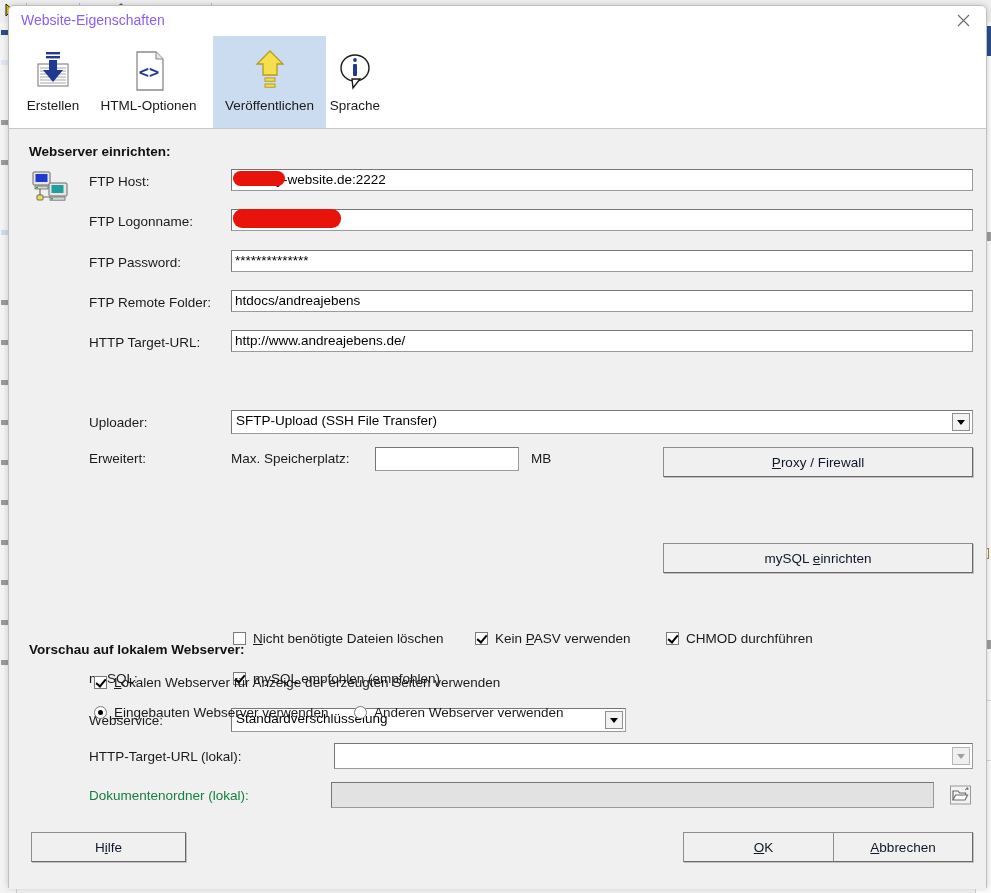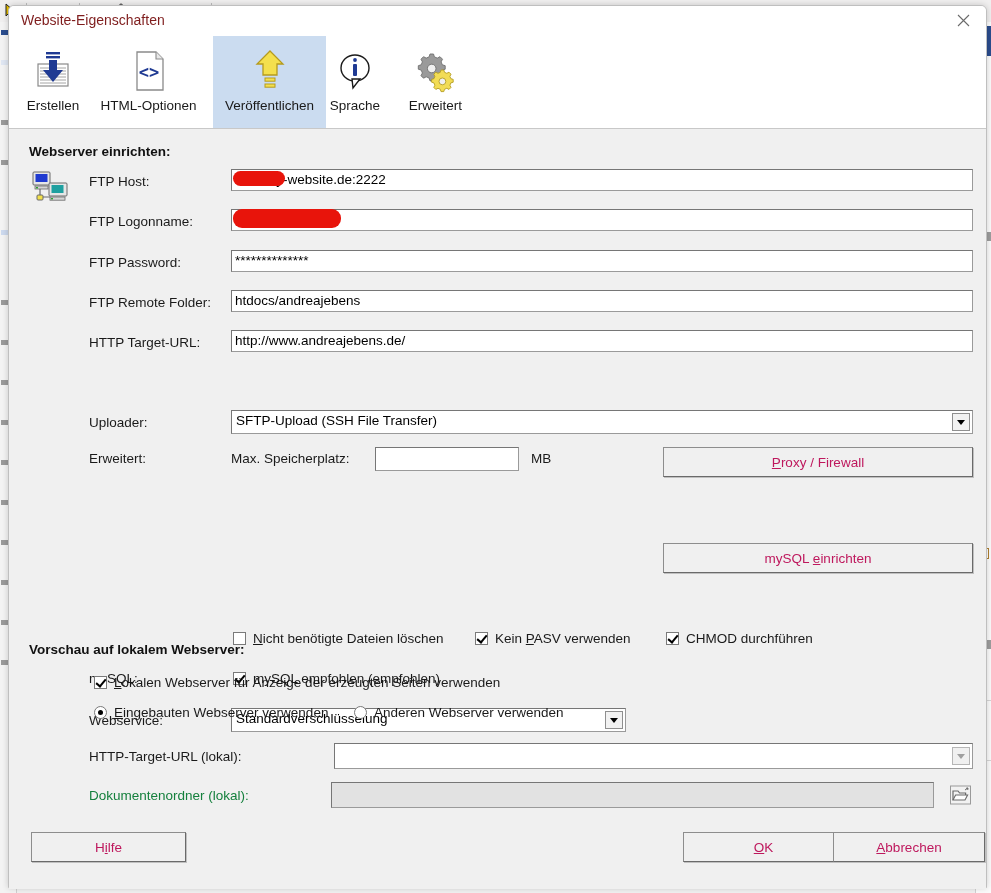--- a/index.html
+++ b/index.html
@@ -112,21 +112,21 @@
     height: 29px;
     background: #ffffff;
     border-radius: 5px 5px 0 0;
     border-bottom: 1px solid #ffffff;
   }
   .title-text {
     position: absolute;
     left: 12px;
     top: 6px;
     font-size: 14px;
-    color: #7f1d1d;
+    color: #8b5cf6;
     font-family: "Liberation Sans", sans-serif;
     white-space: nowrap;
   }
   .close-btn {
     position: absolute;
     right: 0;
     top: 0;
     width: 46px;
     height: 29px;
     display: flex;
@@ -263,21 +263,21 @@
 
   .btn {
     position: absolute;
     box-sizing: border-box;
     background: #f0f0f0;
     border: 1px solid #8d8d8d;
     border-right-color: #6a6a6a;
     border-bottom-color: #6a6a6a;
     box-shadow: 1px 1px 0 #c0c0c0;
     font-size: 13.5px;
-    color: #be185d;
+    color: #0f172a;
     font-family: "Liberation Sans", sans-serif;
     display: flex;
     align-items: center;
     justify-content: center;
     cursor: pointer;
     height: 30px;
   }
   .btn u { text-decoration: underline; }
 
   .browse-btn {
@@ -512,35 +512,20 @@
           <svg width="46" height="46" viewBox="0 0 46 46">
             <ellipse cx="23" cy="20" rx="14" ry="13" fill="#ffffff" stroke="#1a1a1a" stroke-width="1.4"></ellipse>
             <path d="M20 31 L21 40 L28 31 Z" fill="#ffffff" stroke="#1a1a1a" stroke-width="1.4"></path>
             <circle cx="23" cy="12" r="1.9" fill="#1f3a93"></circle>
             <rect x="21" y="16" width="4" height="12" rx="1" fill="#1f3a93"></rect>
           </svg>
         </div>
         <div class="tb-lbl">Sprache</div>
       </div>
 
-      <div class="tbtab" style="left:384px; width:85px;">
-        <div class="tb-ico">
-          <svg width="46" height="46" viewBox="0 0 46 46">
-            <g fill="#9a9a9a" stroke="#6f6f6f" stroke-width="0.9">
-              <path d="M17 6 l3.5 0 l0.9 2.9 l2.9 1.2 l2.7 -1.4 l2.5 2.5 l-1.4 2.7 l1.2 2.9 l2.9 0.9 l0 3.5 l-2.9 0.9 l-1.2 2.9 l1.4 2.7 l-2.5 2.5 l-2.7 -1.4 l-2.9 1.2 l-0.9 2.9 l-3.5 0 l-0.9 -2.9 l-2.9 -1.2 l-2.7 1.4 l-2.5 -2.5 l1.4 -2.7 l-1.2 -2.9 l-2.9 -0.9 l0 -3.5 l2.9 -0.9 l1.2 -2.9 l-1.4 -2.7 l2.5 -2.5 l2.7 1.4 l2.9 -1.2 z"></path>
-            </g>
-            <circle cx="18.7" cy="20.5" r="4.3" fill="#f0f0f0" stroke="#6f6f6f" stroke-width="0.9"></circle>
-            <g fill="#f2dc55" stroke="#b49d22" stroke-width="0.9">
-              <path d="M28 22 l2.8 0 l0.7 2.3 l2.3 1 l2.2 -1.1 l2 2 l-1.1 2.2 l1 2.3 l2.3 0.7 l0 2.8 l-2.3 0.7 l-1 2.3 l1.1 2.2 l-2 2 l-2.2 -1.1 l-2.3 1 l-0.7 2.3 l-2.8 0 l-0.7 -2.3 l-2.3 -1 l-2.2 1.1 l-2 -2 l1.1 -2.2 l-1 -2.3 l-2.3 -0.7 l0 -2.8 l2.3 -0.7 l1 -2.3 l-1.1 -2.2 l2 -2 l2.2 1.1 l2.3 -1 z"></path>
-            </g>
-            <circle cx="29.4" cy="33.4" r="3.4" fill="#f0f0f0" stroke="#b49d22" stroke-width="0.9"></circle>
-          </svg>
-        </div>
-        <div class="tb-lbl">Erweitert</div>
-      </div>
     </div>
 
     <div class="panel">
 
       <div class="grouphdr" style="left:20px; top:15px;">Webserver einrichten:</div>
 
       <div class="net-icon" style="left:20px; top:40px;">
         <svg width="44" height="40" viewBox="0 0 44 40">
           <rect x="4" y="3" width="17" height="13" rx="1" fill="#e6e6e6" stroke="#6a6a6a"></rect>
           <rect x="6.5" y="5" width="12" height="8" fill="#1f3ad0"></rect>
@@ -653,19 +638,19 @@
           <path d="M16 6 l3 -2 M19 4 l-0.3 2 M19 4 l-2 0.3" stroke="#6a6a6a" stroke-width="1" fill="none"></path>
         </svg>
       </div>
 
       <div class="btn" style="left:22px; top:703px; width:155px;">
         <span>H<u>i</u>lfe</span>
       </div>
       <div class="btn" style="left:674px; top:703px; width:161px;">
         <span><u>O</u>K</span>
       </div>
-      <div class="btn" style="left:824px; top:703px; width:152px;align-items:center;">
+      <div class="btn" style="left:824px; top:703px; width:140px;align-items:center;">
         <span><u>A</u>bbrechen</span>
       </div>
 
     </div>
   </div>
 </div>
 
 </body></html>

